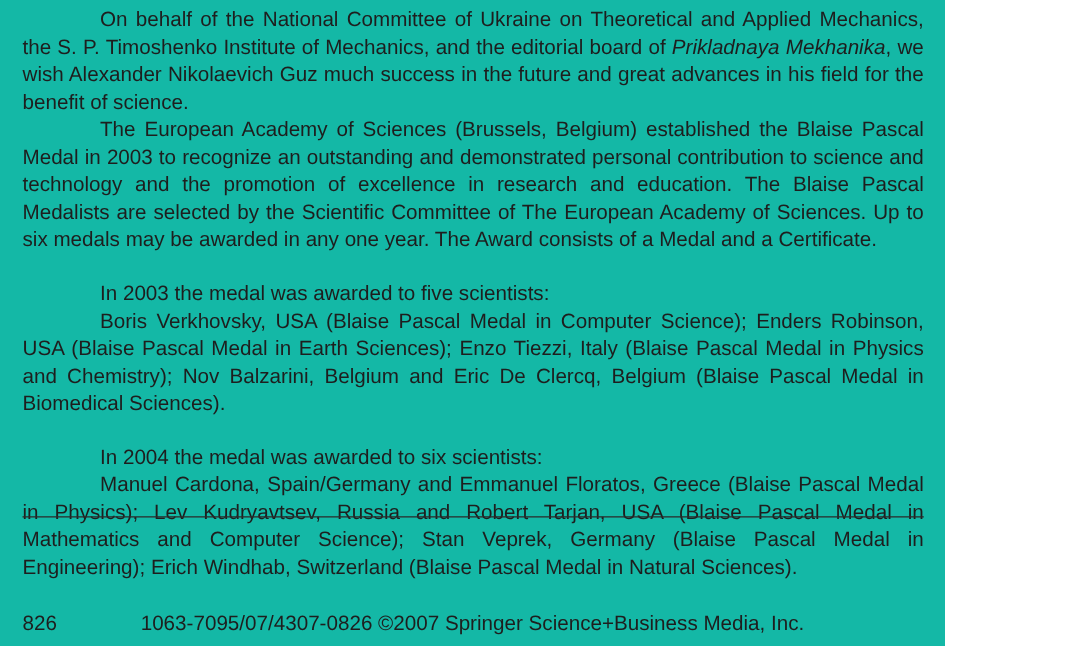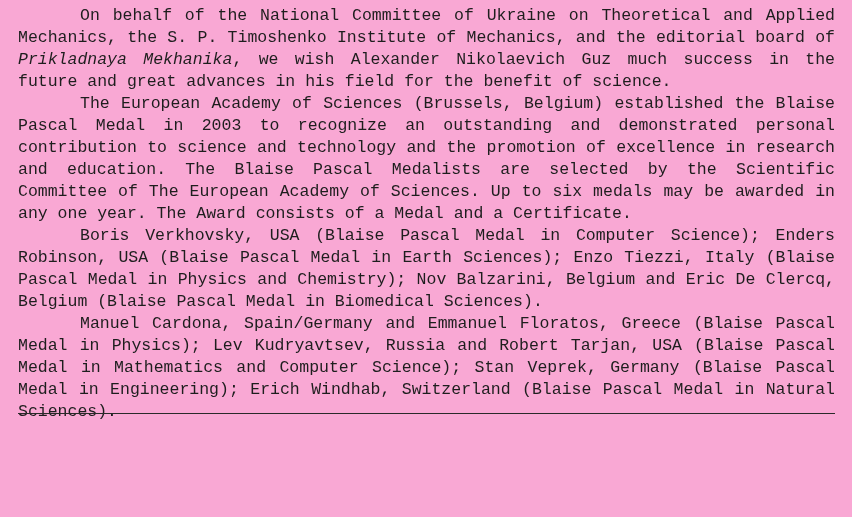--- a/index.html
+++ b/index.html
@@ -2,24 +2,24 @@
 <html><head>
 <meta charset="utf-8">
 <style>
   html, body {
     margin: 0;
     padding: 0;
     background: #ffffff;
   }
   .page {
     position: relative;
-    width: 852px;
+    width: 756px;
     height: 517px;
-    background: #f9a8d4;
-    font-family: Liberation Mono, monospace;
+    background: #14b8a6;
+    font-family: Liberation Sans, sans-serif;
     color: #1e1e1e;
     overflow: hidden;
   }
   .body-text {
     position: absolute;
     left: 18px;
     right: 17px;
     top: 5px;
   }
   .body-text p {
@@ -77,25 +77,31 @@
 <body>
 
 <div class="page">
 
   <div class="body-text">
 
     <p><span>On behalf of the National Committee of Ukraine on Theoretical and Applied Mechanics, the S. P. Timoshenko Institute of Mechanics, and the editorial board of </span><i>Prikladnaya Mekhanika</i><span>, we wish Alexander Nikolaevich Guz much success in the future and great advances in his field for the benefit of science.</span></p>
 
     <p>The European Academy of Sciences (Brussels, Belgium) established the Blaise Pascal Medal in 2003 to recognize an outstanding and demonstrated personal contribution to science and technology and the promotion of excellence in research and education. The Blaise Pascal Medalists are selected by the Scientific Committee of The European Academy of Sciences. Up to six medals may be awarded in any one year. The Award consists of a Medal and a Certificate.</p>
 
+    <p class="gap">In 2003 the medal was awarded to five scientists:</p>
 
     <p>Boris Verkhovsky, USA (Blaise Pascal Medal in Computer Science); Enders Robinson, USA (Blaise Pascal Medal in Earth Sciences); Enzo Tiezzi, Italy (Blaise Pascal Medal in Physics and Chemistry); Nov Balzarini, Belgium and Eric De Clercq, Belgium (Blaise Pascal Medal in Biomedical Sciences).</p>
 
+    <p class="gap">In 2004 the medal was awarded to six scientists:</p>
 
     <p>Manuel Cardona, Spain/Germany and Emmanuel Floratos, Greece (Blaise Pascal Medal in Physics); Lev Kudryavtsev, Russia and Robert Tarjan, USA (Blaise Pascal Medal in Mathematics and Computer Science); Stan Veprek, Germany (Blaise Pascal Medal in Engineering); Erich Windhab, Switzerland (Blaise Pascal Medal in Natural Sciences).</p>
 
   </div>
 
   <div class="footnote-rule"></div>
 
 
+  <div class="footer">
+    <span class="pagenum">826</span>
+    <span class="copyright">1063-7095/07/4307-0826 ©2007 Springer Science+Business Media, Inc.</span>
+  </div>
 
 </div>
 
 </body></html>

